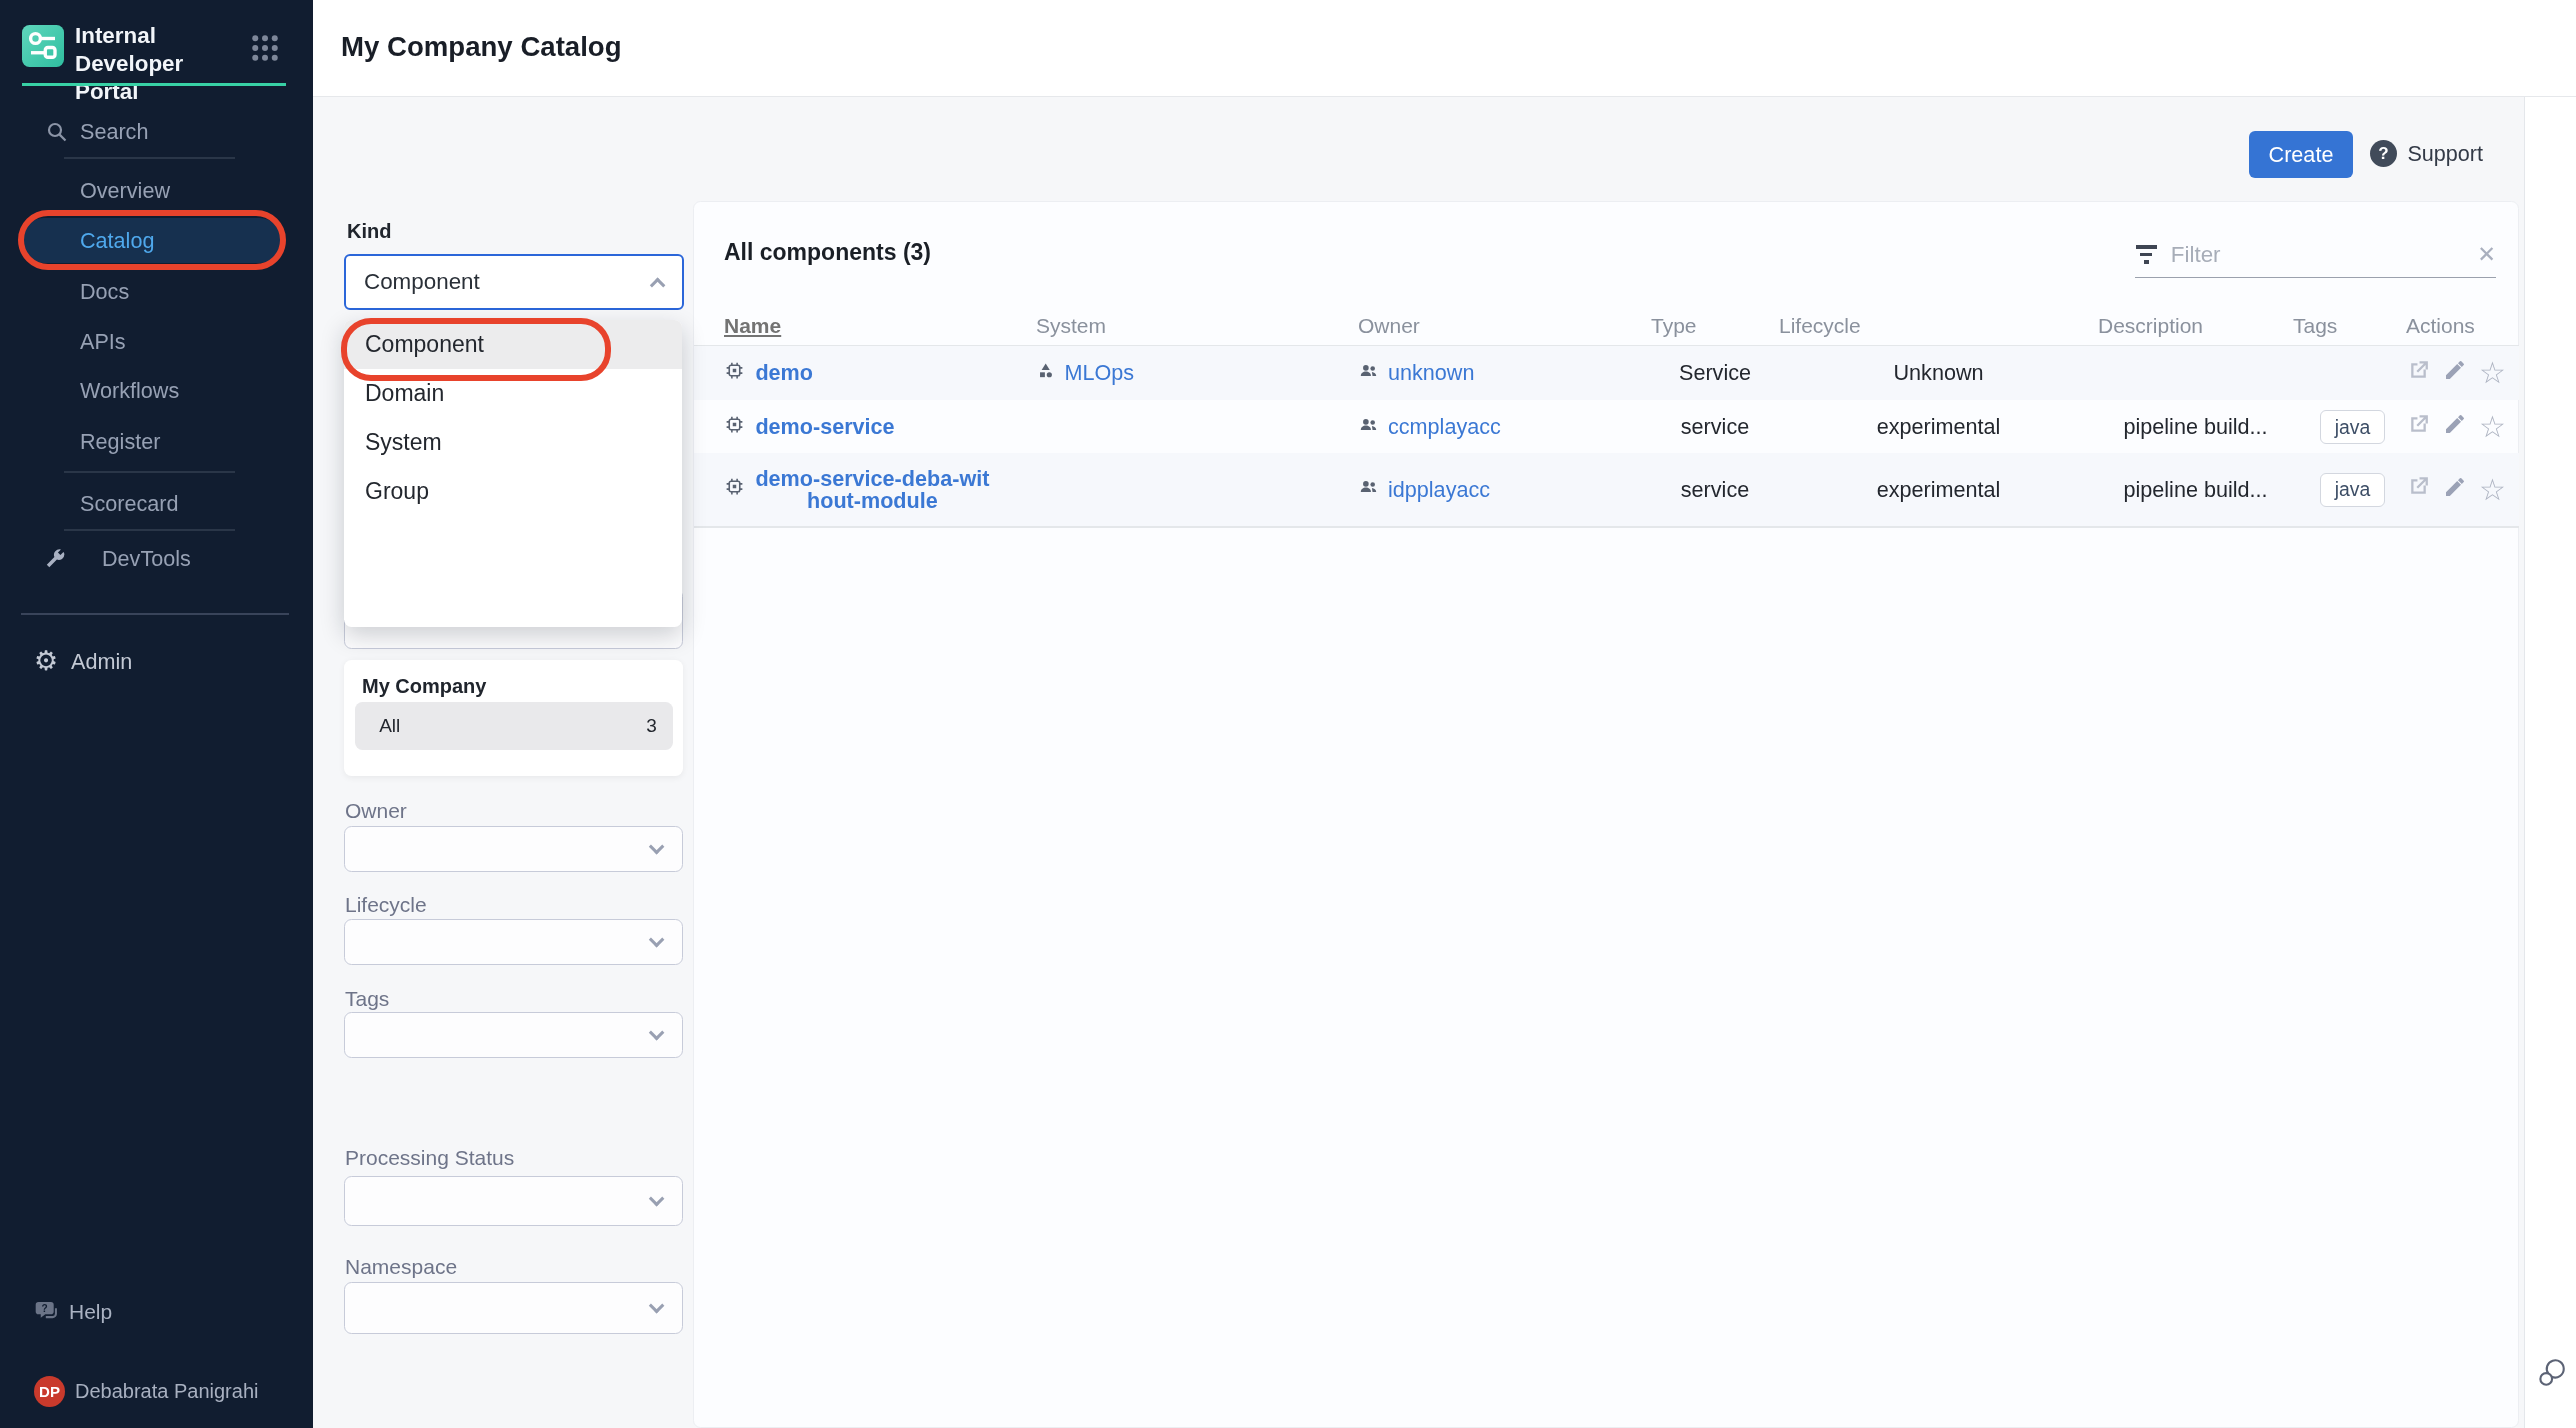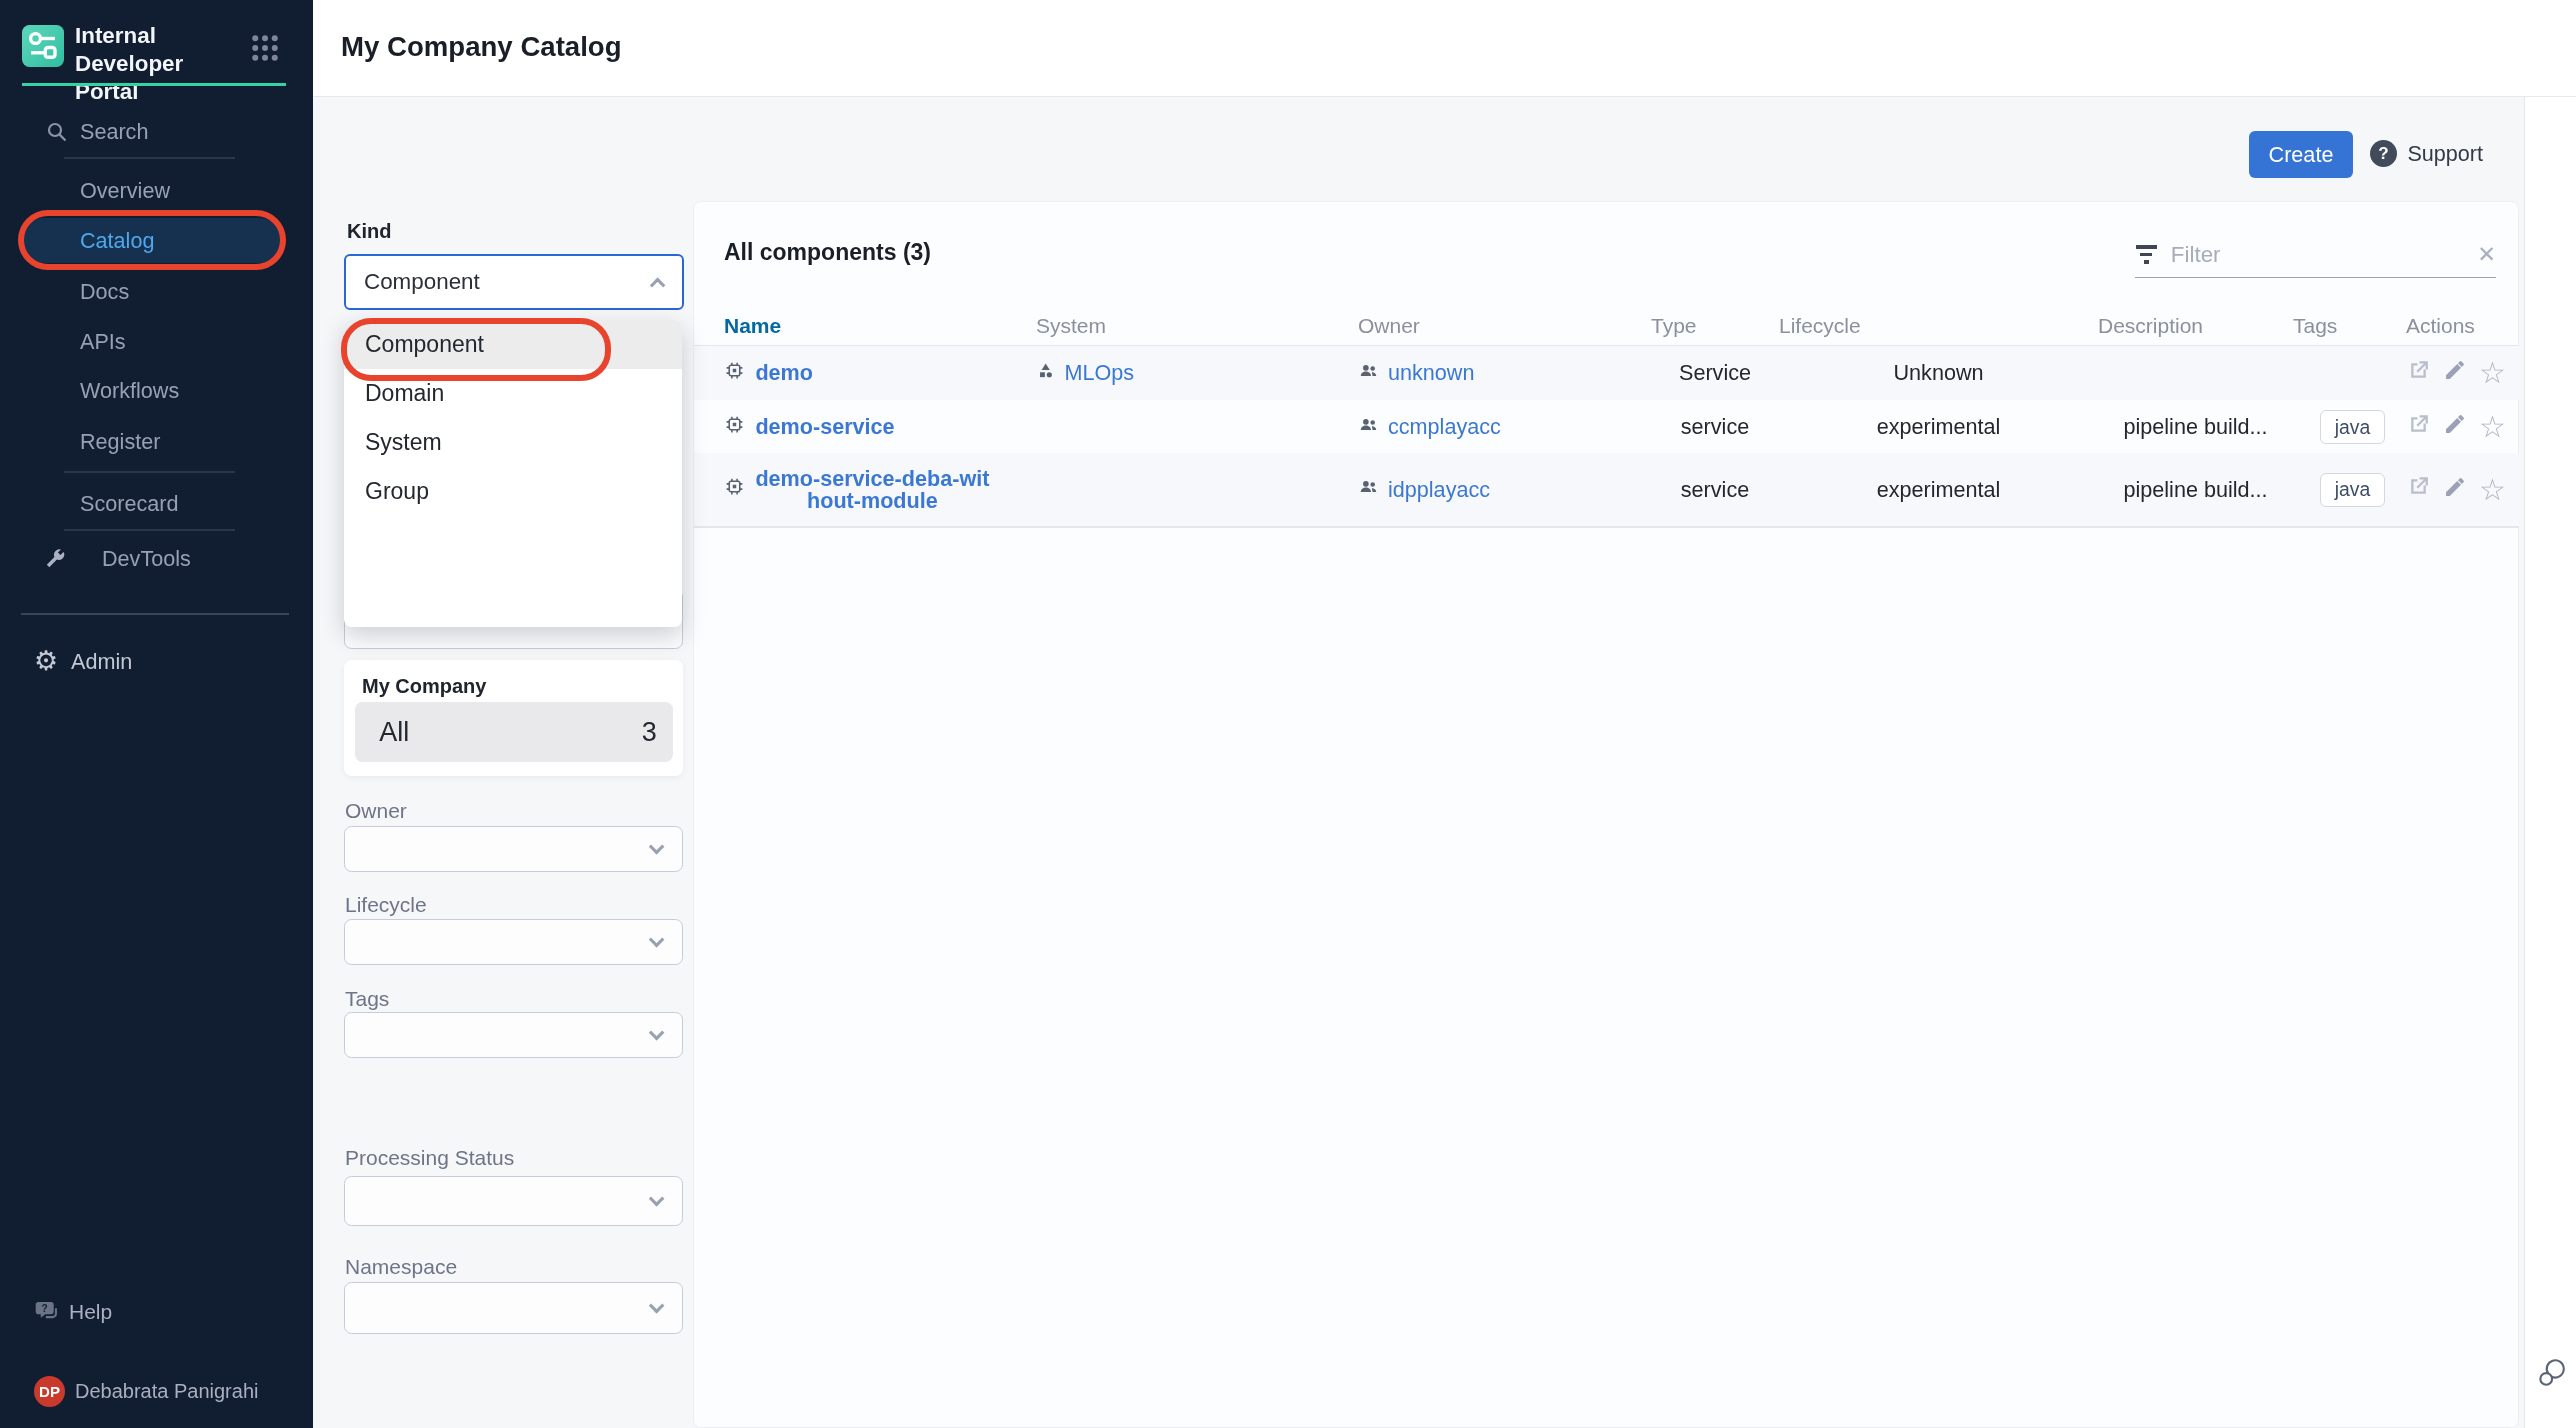--- a/index.html
+++ b/index.html
@@ -38,33 +38,33 @@
   .flabel-dark { position:absolute; font-size:20px; font-weight:bold; color:#20252d; }
   .flabel { position:absolute; font-size:21px; color:#6e7489; }
   .sel { position:absolute; width:339px; height:46px; background:#fdfdfe; border:1.5px solid #c7cbd9; border-radius:7.5px; }
   .chev { position:absolute; right:19.4px; top:50%; width:11.2px; height:11.2px; border-right:3px solid #99a0b2; border-bottom:3px solid #99a0b2; transform:translateY(-70%) rotate(45deg); }
   .chev-up { transform:translateY(-30%) rotate(-135deg); }
   .kind-input { position:absolute; left:31px; top:157px; width:340px; height:56px; background:#fff; border:2.2px solid #2b66d9; border-radius:6px; font-size:22.4px; color:#2a3038; padding:0 45px 0 18px; outline:none; }
   .dropdown { position:absolute; left:31px; top:223px; width:338px; height:307px; background:#fff; border-radius:7.5px; box-shadow:0 9px 25px rgba(16,24,40,.20); z-index:30; overflow:hidden; }
   .dd-item { height:49px; display:flex; align-items:center; padding-left:21px; font-size:23px; color:#23272e; cursor:pointer; }
   .dd-sel { background:#ececed; }
   .mycard { position:absolute; left:31px; top:563px; width:339px; height:116px; background:#fff; border-radius:7.5px; box-shadow:0 1.5px 6px rgba(0,0,0,.06); }
-  .allpill { position:absolute; left:11.2px; top:42px; width:318px; height:60px; background:#e9e9eb; border-radius:7.5px; display:flex; align-items:center; justify-content:space-between; padding:0 16.4px 0 24px; font-size:27px; color:#23272e; cursor:pointer; }
+  .allpill { position:absolute; left:11.2px; top:42px; width:318px; height:48px; background:#e9e9eb; border-radius:7.5px; display:flex; align-items:center; justify-content:space-between; padding:0 16.4px 0 24px; font-size:19px; color:#23272e; cursor:pointer; }
 
   
   .tcard { position:absolute; left:380px; top:104px; width:1826px; height:1227px; background:#fcfdff; border:0.7px solid #eceef2; border-radius:7.5px; }
   .tc-title { position:absolute; left:30px; top:37px; font-size:23px; font-weight:bold; color:#1a1f26; }
   .tfilter { position:absolute; left:1441px; top:30px; width:361px; height:46px; border-bottom:1.5px solid #9ba1ad; display:flex; align-items:center; gap:13.4px; }
   .tfilter input { flex:1; border:none; outline:none; background:transparent; font-size:22.4px; color:#3a414e; min-width:0; }
   .tfilter input::placeholder { color:#a7adb8; }
   .xclear { font-size:22.4px; color:#a9afbe; cursor:pointer; }
   .fbars { width:22.4px; display:flex; flex-direction:column; align-items:center; gap:3.7px; }
   .fbars i { display:block; background:#3e4553; height:3.7px; }
   .thead { position:absolute; left:0; top:104px; width:1825px; height:40px; border-bottom:1.5px solid #e4e7ea; display:grid; grid-template-columns:312px 322px 293px 128px 319px 195px 113px 1fr; align-items:center; padding-left:30px; font-size:21px; color:#8a919d; }
-  .thead .c0 { color:#0369a1; font-weight:bold; }
+  .thead .c0 { color:#737373; font-weight:bold;text-decoration:underline; }
   .trow { position:absolute; left:0; width:1825px; display:grid; grid-template-columns:312px 322px 293px 128px 319px 195px 113px 1fr; align-items:center; padding-left:30px; font-size:21.6px; color:#23272e;text-align:center; }
   .alt { background:#f6f8fc; }
   .cell-name { display:flex; align-items:center; gap:10.4px; color:#3b78d4; font-weight:bold; cursor:pointer; }
   .cell-link { display:flex; align-items:center; gap:9px; color:#3b78d4; cursor:pointer; }
   .chipicon { flex:0 0 auto; }
   .tagchip { display:inline-block; border:1.5px solid #d3d7df; border-radius:6px; background:#fff; padding:4.5px 13.4px; font-size:19.4px; color:#3d4e66; margin-left:6px; }
   .acticons { display:flex; align-items:center; gap:12px; }
   .star { font-size:30px; color:#aeb4c2; line-height:1; cursor:pointer; font-family:"DejaVu Sans",sans-serif; }
   .rowdiv { position:absolute; left:0; width:1825px; height:1.5px; background:#e4e7ea; }
 </style>

